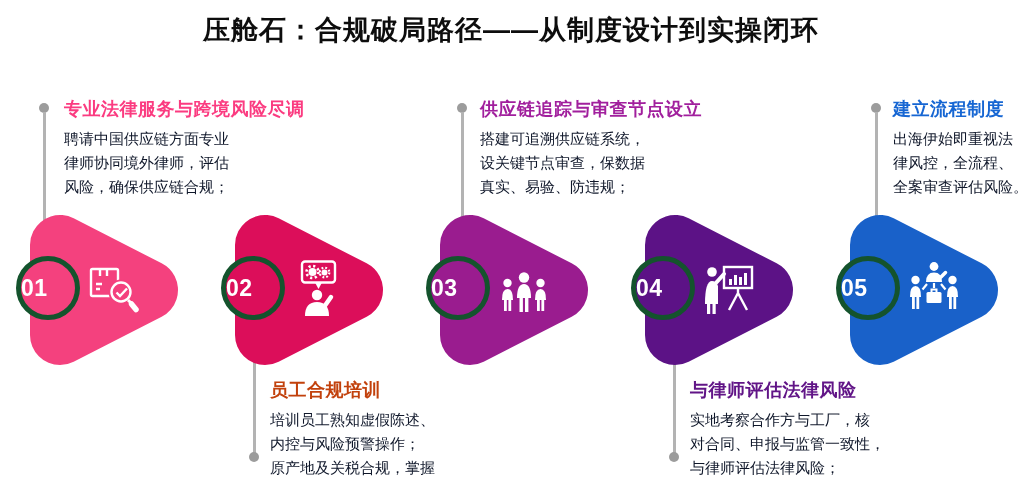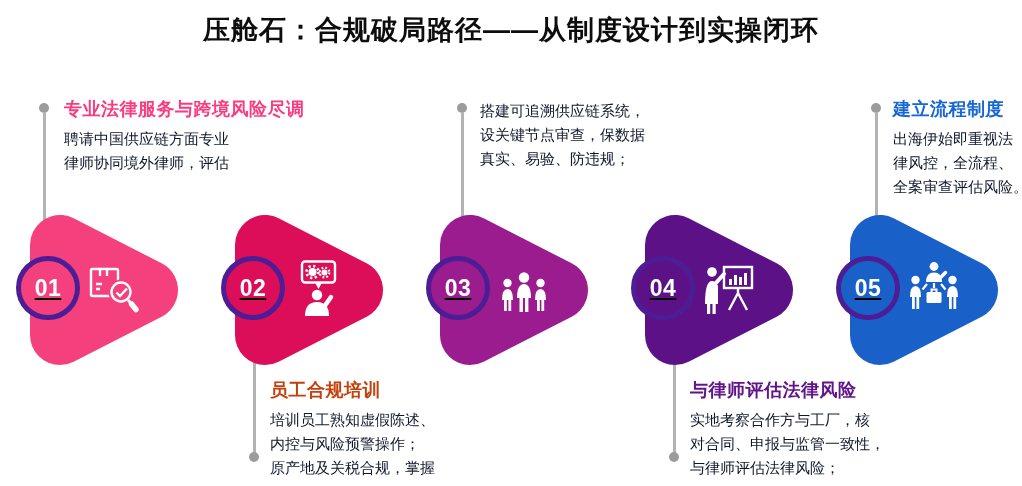--- a/index.html
+++ b/index.html
@@ -13,39 +13,40 @@
   }
   .dot{position:absolute;width:10px;height:10px;border-radius:50%;background:#9c9c9c;z-index:1;}
   .vline{position:absolute;width:3px;background:#b3b3b3;z-index:1;}
   .textblock{position:absolute;white-space:nowrap;z-index:3;}
   .textblock h2{margin:0 0 8px 0;font-size:18px;line-height:20px;font-weight:800;letter-spacing:.5px;}
   .bodyline{font-size:15px;line-height:24px;color:#0f172a;}
   .chev{position:absolute;top:210px;width:190px;height:160px;z-index:2;}
   .chev svg.tri{position:absolute;left:0;top:0;}
   .numcircle{
     position:absolute;left:8px;top:46px;width:64px;height:64px;border-radius:50%;
-    border:5px solid #4c1d95;box-sizing:border-box;display:flex;align-items:center;justify-content:center;text-decoration:underline;
+    border:5px solid #14532d;box-sizing:border-box;display:flex;align-items:center;
   }
   .numcircle span{color:#fff;font-size:23px;font-weight:800;letter-spacing:.5px;}
   .iconbox{position:absolute;left:80px;top:50px;width:52px;height:56px;}
 </style>
 </head>
 <body>
 
 <div class="canvas">
 
   <h1 class="title">压舱石：合规破局路径——从制度设计到实操闭环</h1>
 
   <div>
     <span class="dot" style="left:39px;top:103px"></span>
     <span class="vline" style="left:43px;top:112px;height:112px"></span>
     <div class="textblock" style="left:64px;top:99px">
       <h2 class="accent-text" style="color: rgb(251, 59, 128);">专业法律服务与跨境风险尽调</h2>
       <div class="bodyline">聘请中国供应链方面专业</div>
       <div class="bodyline">律师协同境外律师，评估</div>
+      <div class="bodyline">风险，确保供应链合规；</div>
     </div>
     <div class="chev" style="left:8px">
       <svg class="tri" width="190" height="160" viewBox="0 0 190 160">
         <path class="accent-shape" d="M52,35 L52,125 L140,80 Z" fill="#F4417E" stroke="#F4417E" stroke-width="60" stroke-linejoin="round"></path>
       </svg>
       <div class="numcircle accent-bg" style="background: rgb(244, 65, 126);">
         <span>01</span>
       </div>
       <div class="iconbox">
         <svg width="52" height="56" viewBox="0 0 52 56">
@@ -93,20 +94,21 @@
           <path d="M31,47 L38,37" stroke="#fff" stroke-width="4.5" stroke-linecap="round"></path>
         </svg>
       </div>
     </div>
   </div>
 
   <div>
     <span class="dot" style="left:457px;top:103px"></span>
     <span class="vline" style="left:461px;top:112px;height:112px"></span>
     <div class="textblock" style="left:480px;top:99px">
+      <h2 class="accent-text" style="color: rgb(161, 31, 157);">供应链追踪与审查节点设立</h2>
       <div class="bodyline">搭建可追溯供应链系统，</div>
       <div class="bodyline">设关键节点审查，保数据</div>
       <div class="bodyline">真实、易验、防违规；</div>
     </div>
     <div class="chev" style="left:418px">
       <svg class="tri" width="190" height="160" viewBox="0 0 190 160">
         <path class="accent-shape" d="M52,35 L52,125 L140,80 Z" fill="#9A1C8F" stroke="#9A1C8F" stroke-width="60" stroke-linejoin="round"></path>
       </svg>
       <div class="numcircle accent-bg" style="background: rgb(154, 28, 143);">
         <span>03</span>

